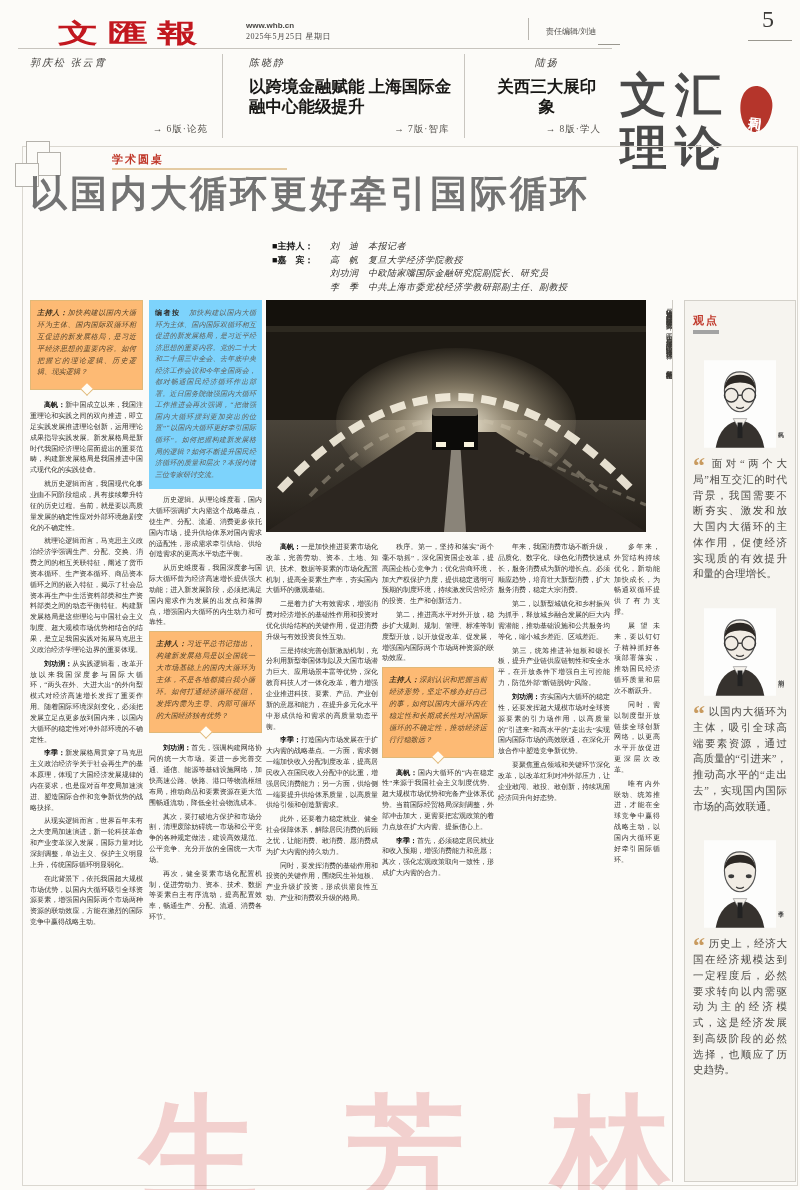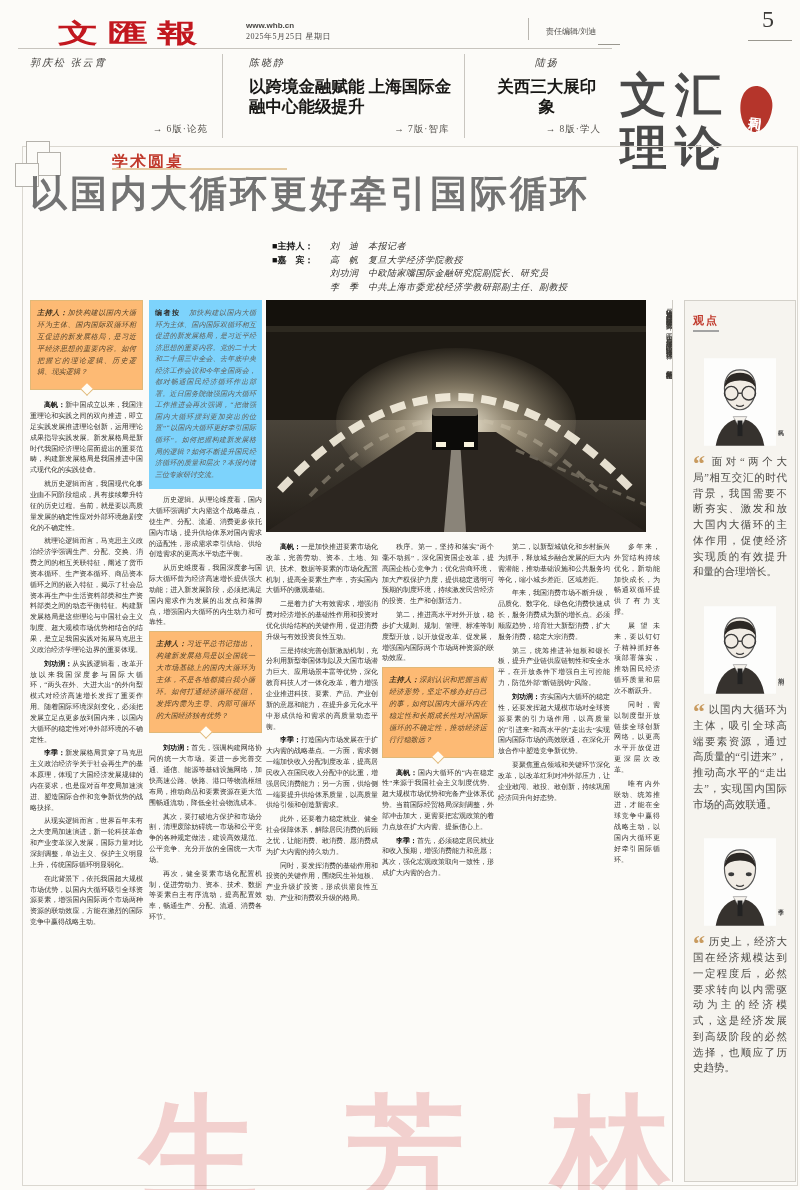--- a/index.html
+++ b/index.html
@@ -34,21 +34,21 @@
   .teaser.t0{width:200px;} .teaser.t1{width:225px;} .teaser.t2{width:125px;text-align:center;}
   .t-auth{font-style:italic;font-size:10px;color:#413f3c;letter-spacing:2px;margin-bottom:7px;}
   .t-head{font-weight:bold;font-size:16.5px;line-height:1.22;color:#171614;}
   .t-link{position:absolute;right:14px;bottom:2px;font-size:9.5px;color:#55524d;letter-spacing:1px;}
 
   
   .frame{left:22px;top:146px;width:774px;height:1038px;border:1px solid #dad7d0;}
   .orn1{left:26px;top:141px;width:22px;height:22px;border:1px solid #b4b1ab;background:#fcfbf8;}
   .orn2{left:37px;top:152px;width:22px;height:22px;border:1px solid #b4b1ab;background:#fcfbf8;}
   .orn3{left:15px;top:163px;width:22px;height:22px;border:1px solid #b4b1ab;background:#fcfbf8;}
-  .sec-label{left:112px;top:152px;font-size:16px;font-weight:bold;color:#c0392b;letter-spacing:2px;}
+  .sec-label{left:112px;top:152px;font-size:11px;font-weight:bold;color:#c0392b;letter-spacing:2px;}
   .sec-rule{left:112px;top:168px;width:175px;height:2px;background:#e4cba3;}
   .title{left:30px;top:169px;width:632px;font-weight:900;font-size:37px;letter-spacing:3px;color:#737373;}
 
   
   #people{left:272px;top:240px;width:420px;font-size:9px;}
   .p-row{display:flex;line-height:1.5;}
   .p-label{width:58px;font-weight:bold;color:#111;flex:none;font-family:"Liberation Sans","DejaVu Sans",sans-serif;}
   .p-val{font-style:italic;color:#33312e;letter-spacing:.5px;}
 
   
@@ -75,21 +75,21 @@
         border-right:1px solid #e0b878;border-bottom:1px solid #e0b878;transform:translateX(-50%) rotate(45deg);}
   .ebox{background:#7dd3fc;padding:8px 6px;margin:0 0 6px;font-size:7px;line-height:1.65;color:#605d57;
         font-style:italic;text-align:justify;}
   .ebox .lb{font-weight:bold;font-style:normal;color:#2f2d2a;letter-spacing:1px;}
 
   
   .body-div{left:672px;top:300px;width:1px;height:882px;background:#cfccc5;}
   .sidebar{left:684px;top:300px;width:112px;height:882px;background:#f6f4ef;border:1px solid #d3d0c9;
            box-sizing:border-box;padding:9px 8px 0;}
   .sb-label{display:inline-block;color:#c0392b;font-weight:bold;font-size:11px;letter-spacing:2px;
-            border-bottom:2px solid #a3a3a3;padding-bottom:2px;}
+            border-bottom:4px solid #a3a3a3;padding-bottom:2px;}
   .quote{margin-top:26px;position:relative;}
   .q-portrait{display:block;margin:0 auto;width:72px;height:88px;}
   .q-name{position:absolute;writing-mode:vertical-rl;font-size:6px;color:#333;right:2px;top:66px;letter-spacing:1px;}
   .q-text{margin-top:8px;font-size:10.5px;line-height:1.5;color:#4b4945;text-align:justify;}
   .qm{color:#c89a5e;font-size:24px;font-weight:bold;line-height:0;vertical-align:-6px;margin-right:3px;}
 
   
   .wm{left:140px;top:1072px;width:660px;font-size:118px;font-weight:bold;color:rgba(219,110,110,.30);
       letter-spacing:88px;white-space:nowrap;z-index:40;pointer-events:none;}
 </style>
@@ -221,22 +221,22 @@
       <p class="para">同时，要发挥消费的基础作用和投资的关键作用，围绕民生补短板、产业升级扩投资，形成供需良性互动、产业和消费双升级的格局。</p>
     </div>
   <div class="col" id="col4">
       <p class="para">秩序。第一，坚持和落实“两个毫不动摇”，深化国资国企改革，提高国企核心竞争力；优化营商环境，加大产权保护力度，提供稳定透明可预期的制度环境，持续激发民营经济的投资、生产和创新活力。</p>
       <p class="para">第二，推进高水平对外开放，稳步扩大规则、规制、管理、标准等制度型开放，以开放促改革、促发展，增强国内国际两个市场两种资源的联动效应。</p>
       <div class="qbox"><span class="lb">主持人：</span>深刻认识和把握当前经济形势，坚定不移办好自己的事，如何以国内大循环内在稳定性和长期成长性对冲国际循环的不确定性，推动经济运行行稳致远？</div>
       <p class="para"><span class="sp">高帆：</span>国内大循环的“内在稳定性”来源于我国社会主义制度优势、超大规模市场优势和完备产业体系优势。当前国际经贸格局深刻调整，外部冲击加大，更需要把宏观政策的着力点放在扩大内需、提振信心上。</p>
       <p class="para"><span class="sp">李季：</span>首先，必须稳定居民就业和收入预期，增强消费能力和意愿；其次，强化宏观政策取向一致性，形成扩大内需的合力。</p>
     </div>
   <div class="col" id="col5">
+      <p class="para">年来，我国消费市场不断升级，品质化、数字化、绿色化消费快速成长，服务消费成为新的增长点。必须顺应趋势，培育壮大新型消费，扩大服务消费，稳定大宗消费。</p>
       <p class="para">第二，以新型城镇化和乡村振兴为抓手，释放城乡融合发展的巨大内需潜能，推动基础设施和公共服务均等化，缩小城乡差距、区域差距。</p>
-      <p class="para">年来，我国消费市场不断升级，品质化、数字化、绿色化消费快速成长，服务消费成为新的增长点。必须顺应趋势，培育壮大新型消费，扩大服务消费，稳定大宗消费。</p>
       <p class="para">第三，统筹推进补短板和锻长板，提升产业链供应链韧性和安全水平，在开放条件下增强自主可控能力，防范外部“断链脱钩”风险。</p>
       <p class="para"><span class="sp">刘功润：</span>夯实国内大循环的稳定性，还要发挥超大规模市场对全球资源要素的引力场作用，以高质量的“引进来”和高水平的“走出去”实现国内国际市场的高效联通，在深化开放合作中塑造竞争新优势。</p>
       <p class="para">要聚焦重点领域和关键环节深化改革，以改革红利对冲外部压力，让企业敢闯、敢投、敢创新，持续巩固经济回升向好态势。</p>
     </div>
   <div class="col" id="col6">
       <p class="para">多年来，外贸结构持续优化，新动能加快成长，为畅通双循环提供了有力支撑。</p>
       <p class="para">展望未来，要以钉钉子精神抓好各项部署落实，推动国民经济循环质量和层次不断跃升。</p>
       <p class="para">同时，需以制度型开放链接全球创新网络，以更高水平开放促进更深层次改革。</p>
       <p class="para">唯有内外联动、统筹推进，才能在全球竞争中赢得战略主动，以国内大循环更好牵引国际循环。</p>
     </div>

